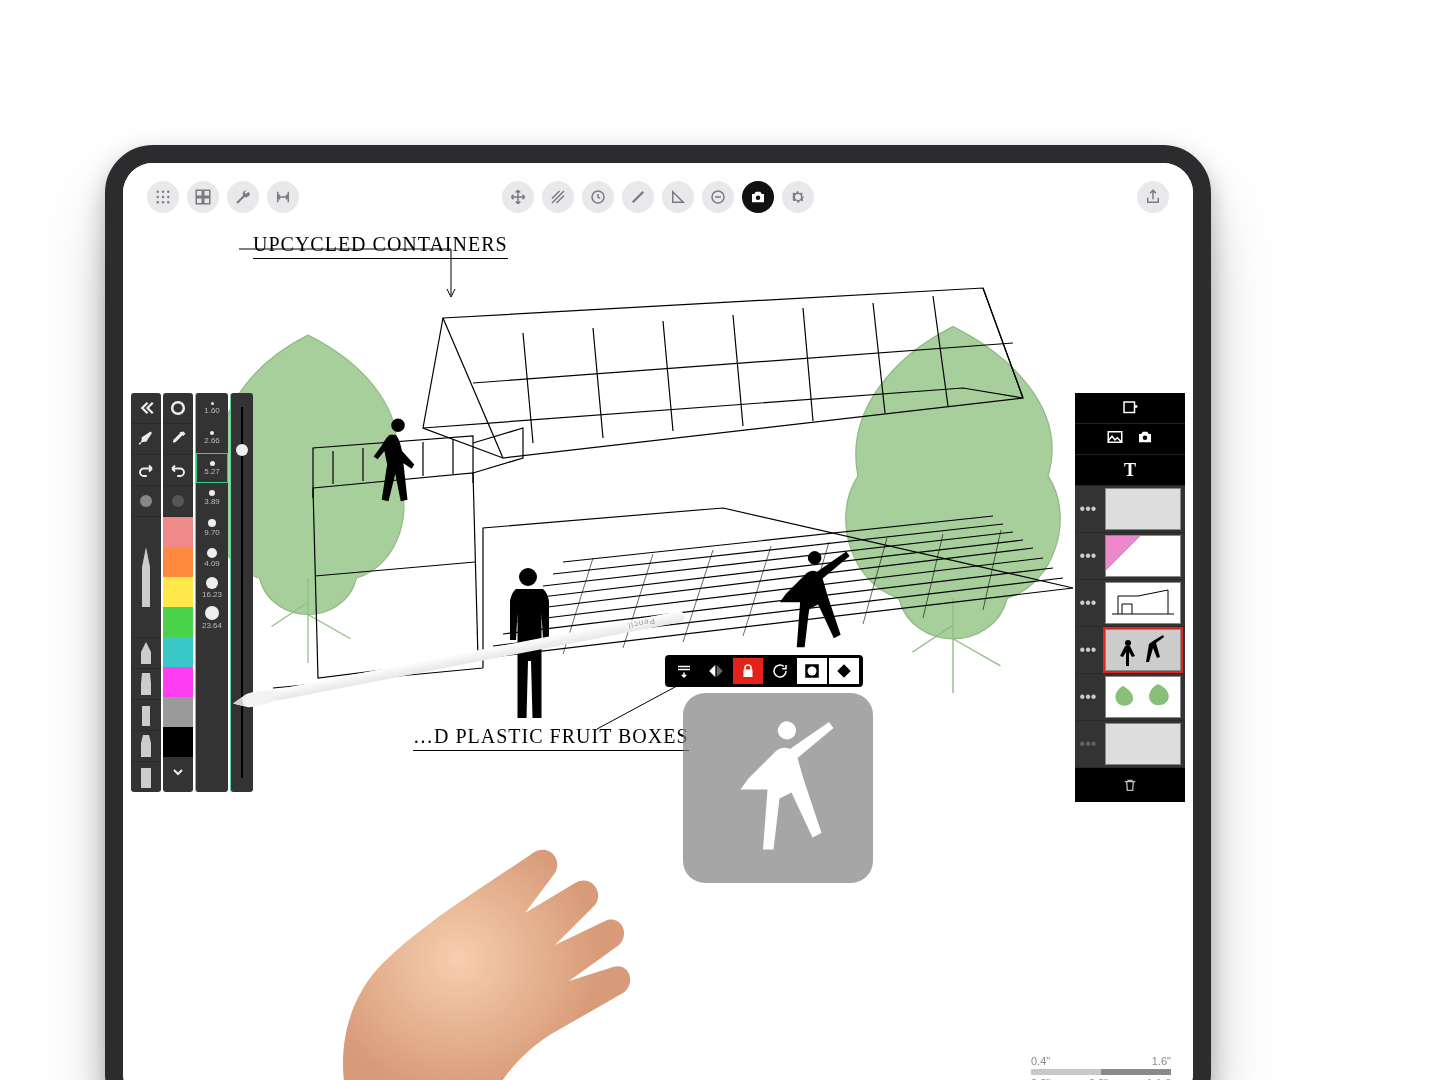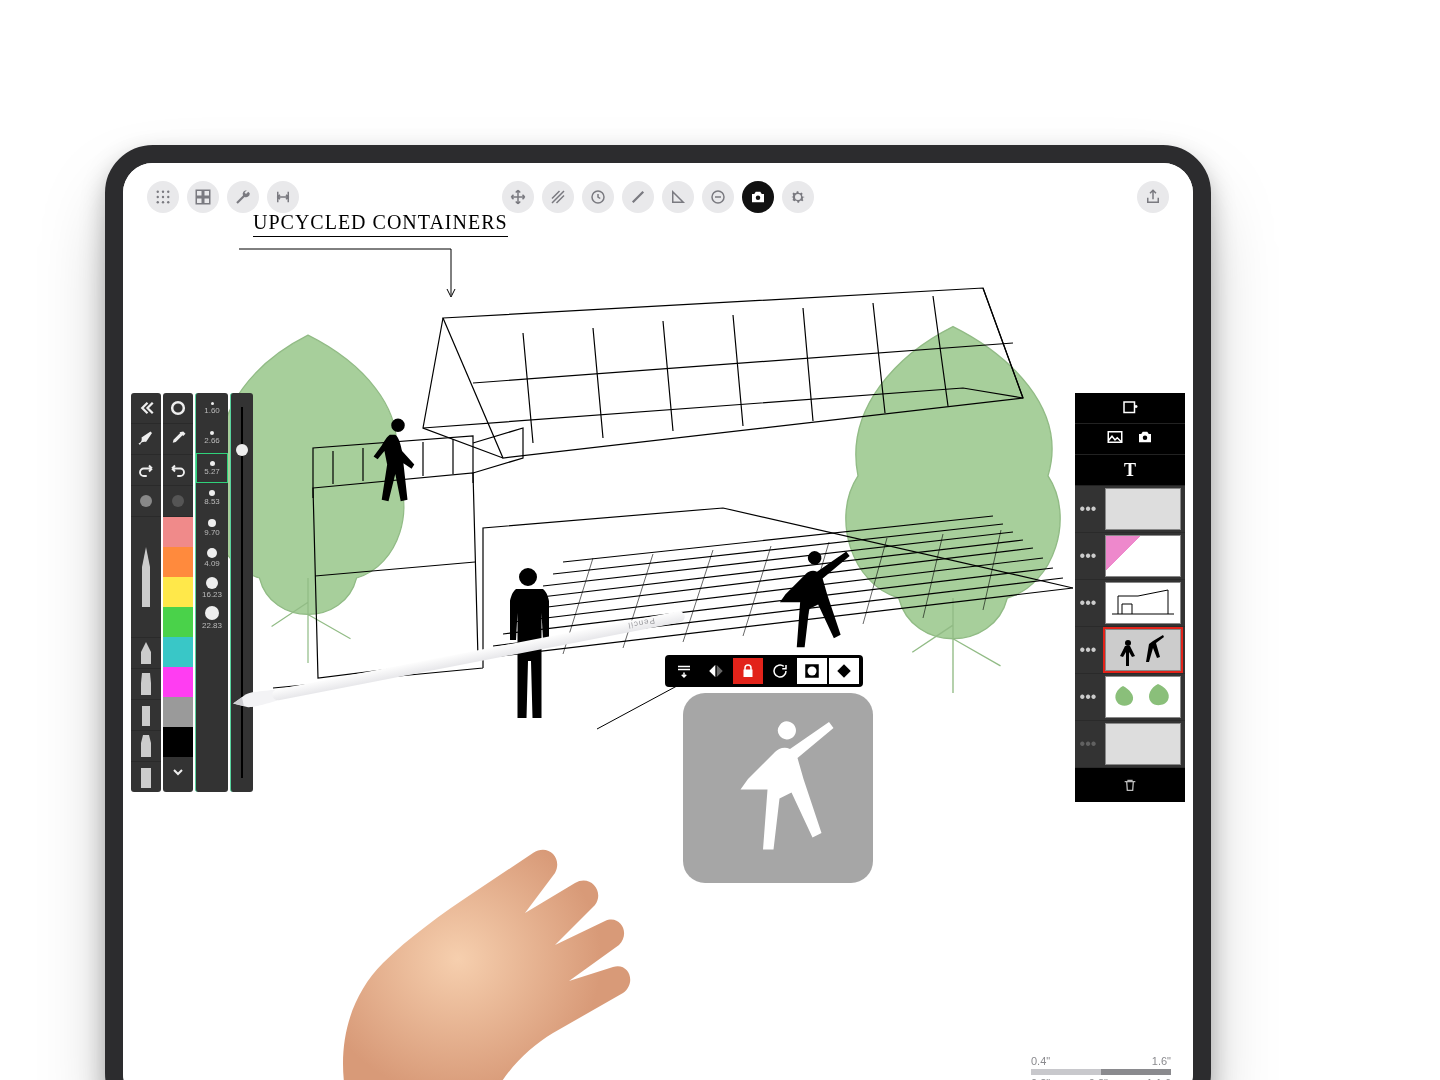--- a/index.html
+++ b/index.html
@@ -128,28 +128,31 @@
         <svg class="silh" style="left:245px;top:250px;width:60px;height:95px" viewBox="0 0 40 70">
           <path d="M20 4a5 5 0 1 1 0 10a5 5 0 0 1 0-10zM14 16c-3 2-6 8-6 8l-6 8 3 2 5-6 2 10-4 26 5 1 5-20 4 20 5-1-3-27 6 4 2-3-9-10c-1-4-2-10-5-12z"></path>
         </svg>
         <svg class="silh" style="left:375px;top:398px;width:60px;height:170px" viewBox="0 0 40 110">
           <path d="M20 3a6 6 0 1 1 0 12a6 6 0 0 1 0-12zM12 17c-3 2-4 8-4 8l0 26 4 0 1-18 0 70 6 0 1-38 2 0 1 38 6 0 0-70 1 18 4 0 0-26c0 0-1-6-4-8z"></path>
         </svg>
         <svg class="silh" style="left:640px;top:378px;width:90px;height:120px" viewBox="0 0 80 100">
           <path d="M48 6a6 6 0 1 1-7 9a6 6 0 0 1 7-9zM20 44l18-18c2-2 6-4 10-2l26-18 3 4-24 20 4 14 12 36-6 3-14-30-8 4-4 34-7 0 3-40-18 0z"></path>
         </svg>
 
-        <div style="position:absolute;left:130px;top:48px">
+        <div style="position:absolute;left:130px;top:70px">
           <span class="note underline">UPCYCLED CONTAINERS</span>
         </div>
         <svg style="position:absolute;left:108px;top:78px;width:230px;height:60px">
           <path class="arrow" d="M8 8 L220 8 L220 54"></path>
           <path class="arrow" d="M216 48 L220 56 L224 48" fill="#000"></path>
         </svg>
 
+        <div style="position:absolute;left:290px;top:562px">
+          <span class="note underline">…D PLASTIC FRUIT BOXES</span>
+        </div>
         <svg style="position:absolute;left:468px;top:502px;width:120px;height:70px">
           <path class="arrow" d="M6 64 L110 8"></path>
           <path d="M104 6 L114 4 L110 14 Z" fill="#000"></path>
         </svg>
 
         <div class="preview">
           <div class="jump">
             <svg width="140" height="150" viewBox="0 0 80 100">
               <path fill="#fff" d="M48 6a6 6 0 1 1-7 9a6 6 0 0 1 7-9zM20 44l18-18c2-2 6-4 10-2l26-18 3 4-24 20 4 14 12 36-6 3-14-30-8 4-4 34-7 0 3-40-18 0z"></path>
             </svg>
@@ -376,37 +379,37 @@
           <div class="bsz">
               <span class="dot" style="width:4px;height:4px"></span>
               <span class="lbl">2.66</span>
             </div>
           <div class="bsz sel">
               <span class="dot" style="width:5px;height:5px"></span>
               <span class="lbl">5.27</span>
             </div>
           <div class="bsz">
               <span class="dot" style="width:6px;height:6px"></span>
-              <span class="lbl">8.53</span>
+              <span class="lbl">3.89</span>
             </div>
           <div class="bsz">
               <span class="dot" style="width:8px;height:8px"></span>
               <span class="lbl">9.70</span>
             </div>
           <div class="bsz">
               <span class="dot" style="width:10px;height:10px"></span>
               <span class="lbl">4.09</span>
             </div>
           <div class="bsz">
               <span class="dot" style="width:12px;height:12px"></span>
               <span class="lbl">16.23</span>
             </div>
           <div class="bsz">
               <span class="dot" style="width:14px;height:14px"></span>
-              <span class="lbl">22.83</span>
+              <span class="lbl">23.64</span>
             </div>
         </div>
         <div class="col slider">
           <div class="track">
               <div class="knob"></div>
             </div>
         </div>
       </div>
 
       <div class="panelR">

